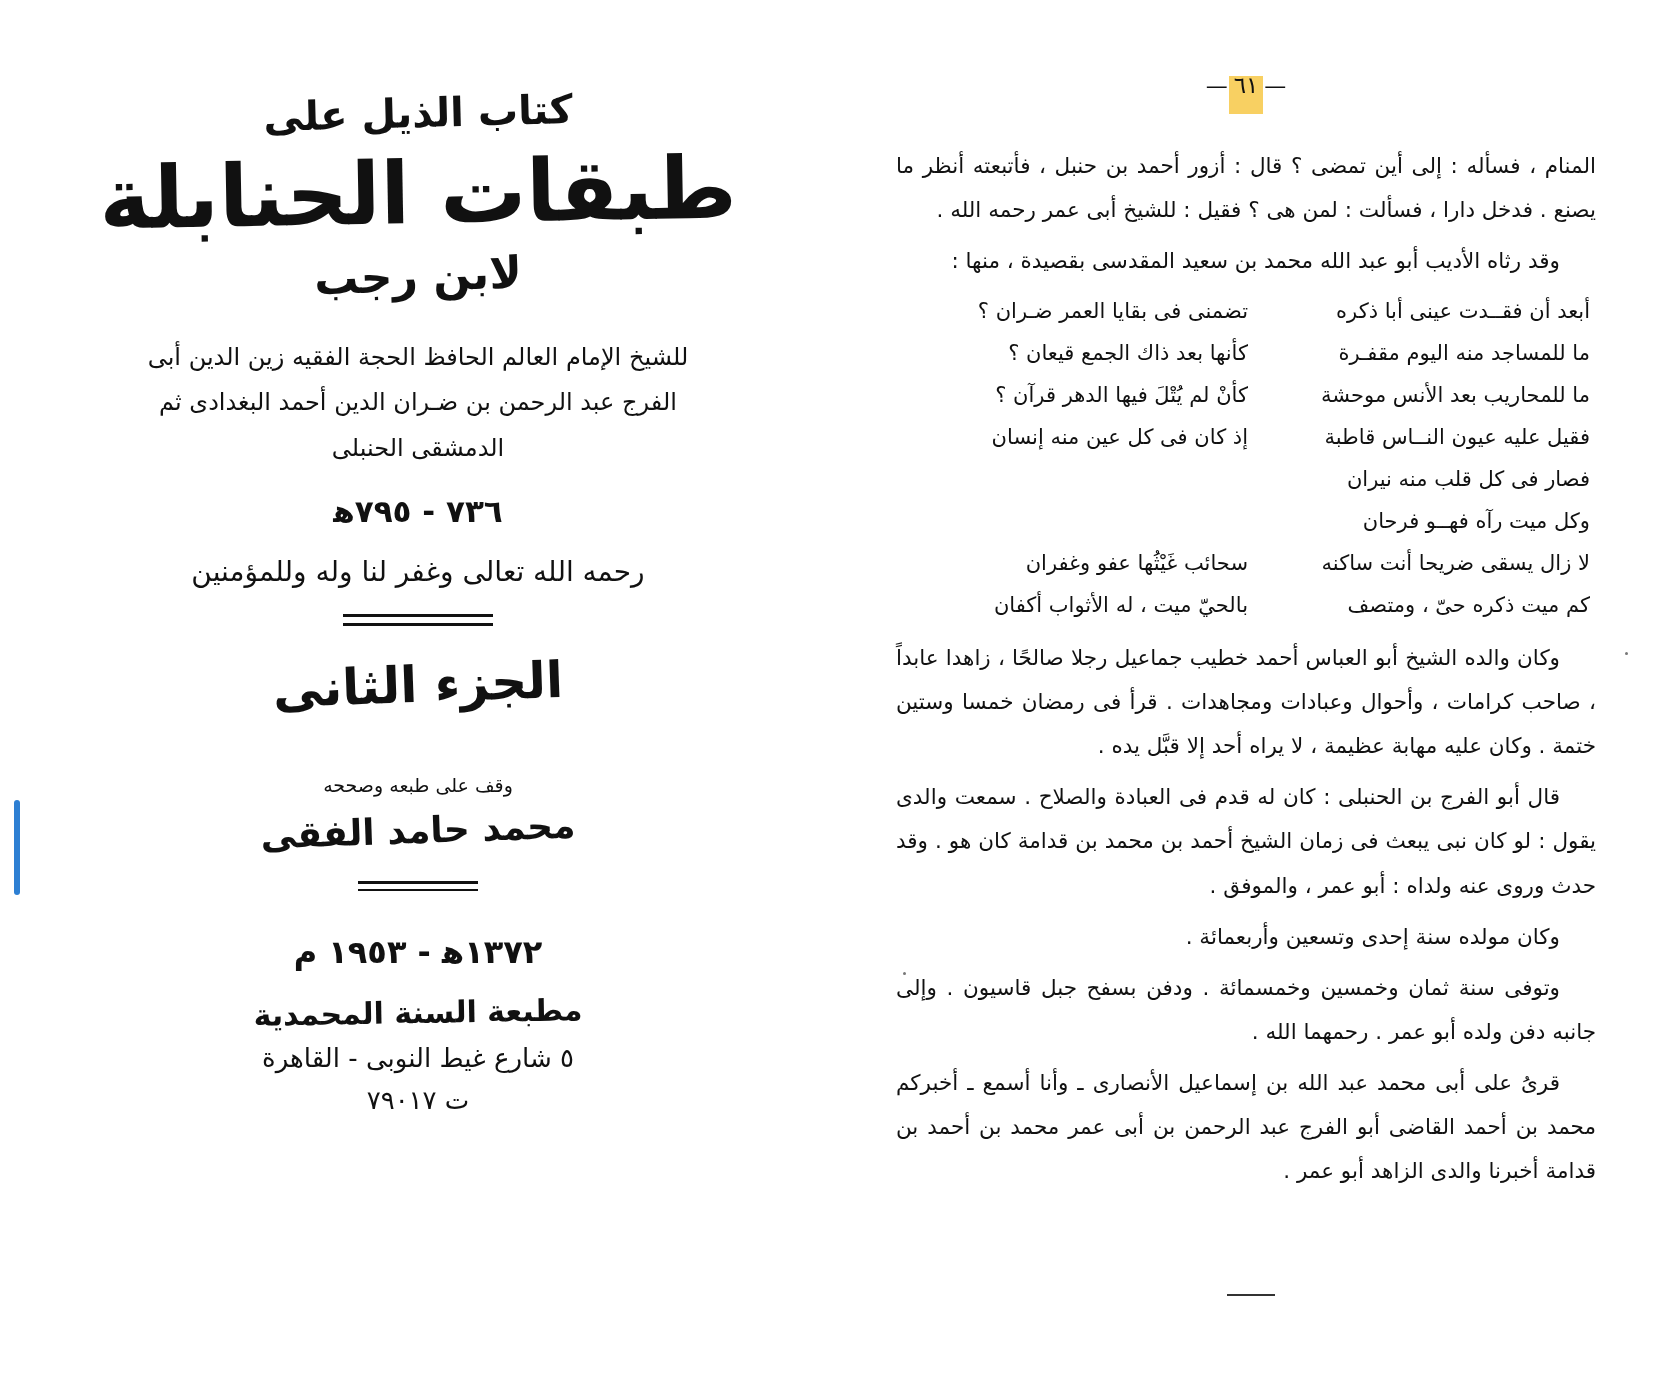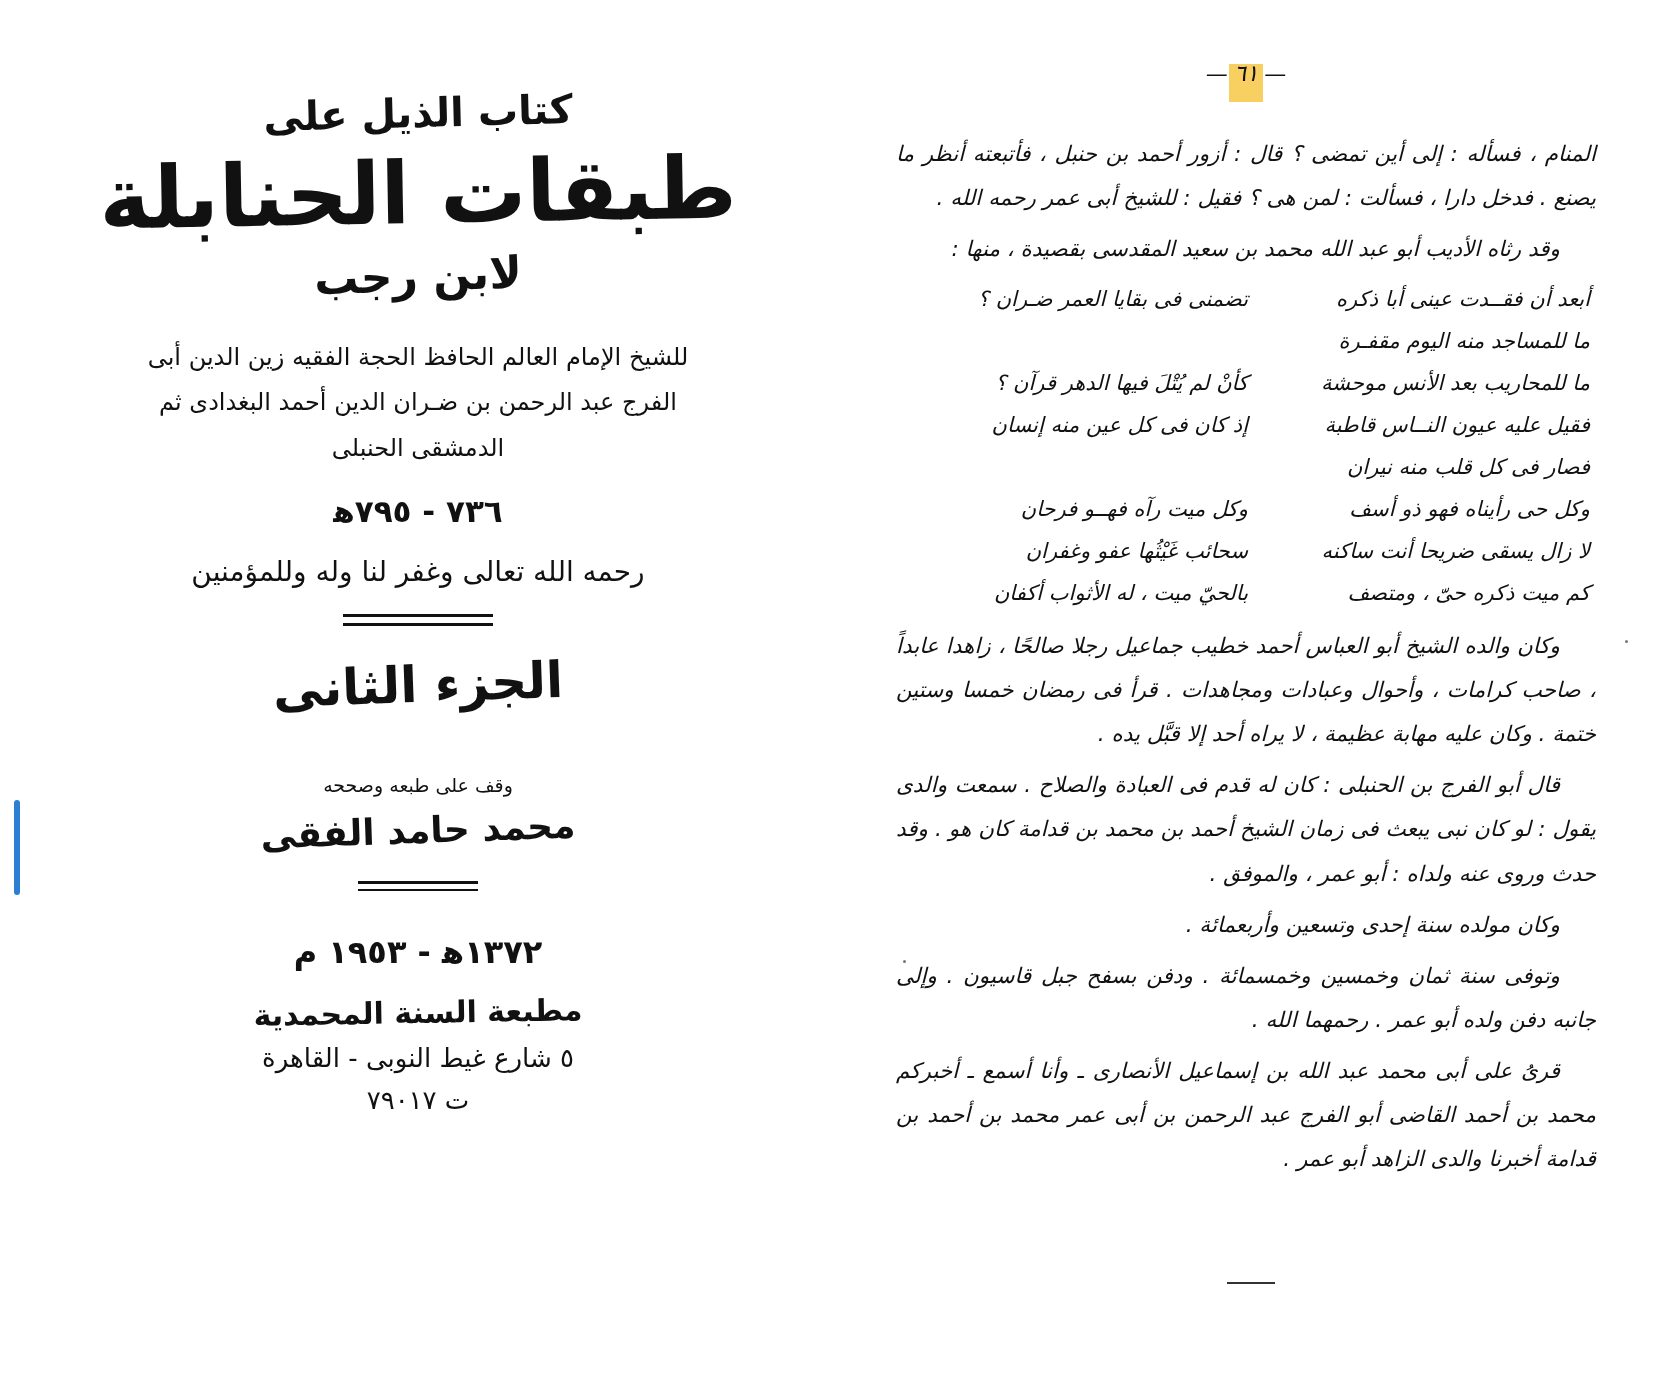--- a/index.html
+++ b/index.html
@@ -17,28 +17,27 @@
   }
   .page {
     position: absolute;
     inset: 0;
     display: flex;
     flex-direction: row;
   }
   
   .text-page {
     position: absolute;
-    top: 0;
+    top: 12px;
     right: 0;
     width: 830px;
     height: 1380px;
     padding: 60px 70px 40px 60px;
     box-sizing: border-box;
     direction: rtl;
-    font-style: italic;
   }
   .page-number-wrap {
     text-align: center;
     margin-bottom: 28px;
     position: relative;
     height: 44px;
   }
   .page-number {
     display: inline-block;
     font-family: "DejaVu Sans", sans-serif;
@@ -240,34 +239,34 @@
       <p>المنام ، فسأله : إلى أين تمضى ؟ قال : أزور أحمد بن حنبل ، فأتبعته أنظر ما يصنع . فدخل دارا ، فسألت : لمن هى ؟ فقيل : للشيخ أبى عمر رحمه الله .</p>
       <p class="indent">وقد رثاه الأديب أبو عبد الله محمد بن سعيد المقدسى بقصيدة ، منها :</p>
 
       <div class="poem">
         <div class="verse">
           <span class="hemistich h1">أبعد أن فقــدت عينى أبا ذكره</span>
           <span class="hemistich h2">تضمنى فى بقايا العمر ضـران ؟</span>
         </div>
         <div class="verse">
           <span class="hemistich h1">ما للمساجد منه اليوم مقفـرة</span>
+          <span class="hemistich h2">كأنها بعد ذاك الجمع قيعان ؟</span>
         </div>
         <div class="verse">
           <span class="hemistich h1">ما للمحاريب بعد الأنس موحشة</span>
           <span class="hemistich h2">كأنْ لم يُتْلَ فيها الدهر قرآن ؟</span>
         </div>
         <div class="verse">
           <span class="hemistich h1">فقيل عليه عيون النــاس قاطبة</span>
           <span class="hemistich h2">إذ كان فى كل عين منه إنسان</span>
         </div>
         <div class="verse">
           <span class="hemistich h2">فصار فى كل قلب منه نيران</span>
         </div>
         <div class="verse">
-          <span class="hemistich h1">وكل حى رأيناه فهو ذو أسف</span>
           <span class="hemistich h2">وكل ميت رآه فهــو فرحان</span>
         </div>
         <div class="verse">
           <span class="hemistich h1">لا زال يسقى ضريحا أنت ساكنه</span>
           <span class="hemistich h2">سحائب غَيْثُها عفو وغفران</span>
         </div>
         <div class="verse">
           <span class="hemistich h1">كم ميت ذكره حىّ ، ومتصف</span>
           <span class="hemistich h2">بالحيّ ميت ، له الأثواب أكفان</span>
         </div>

